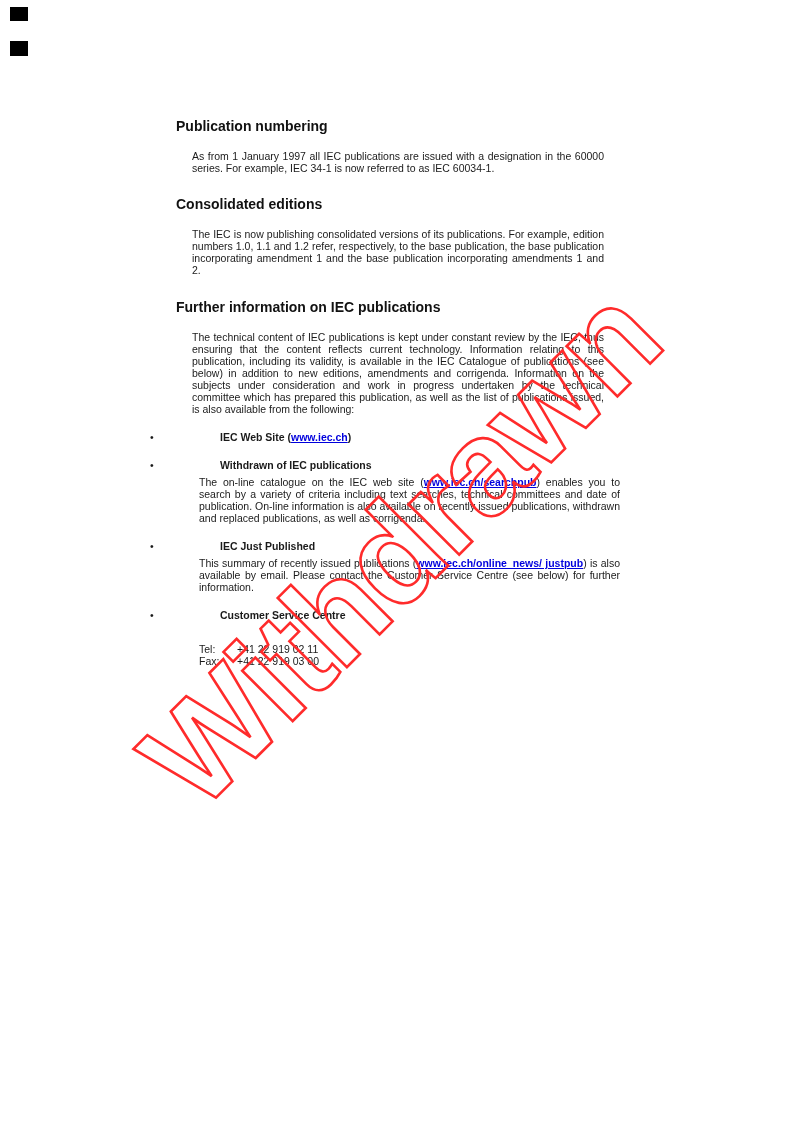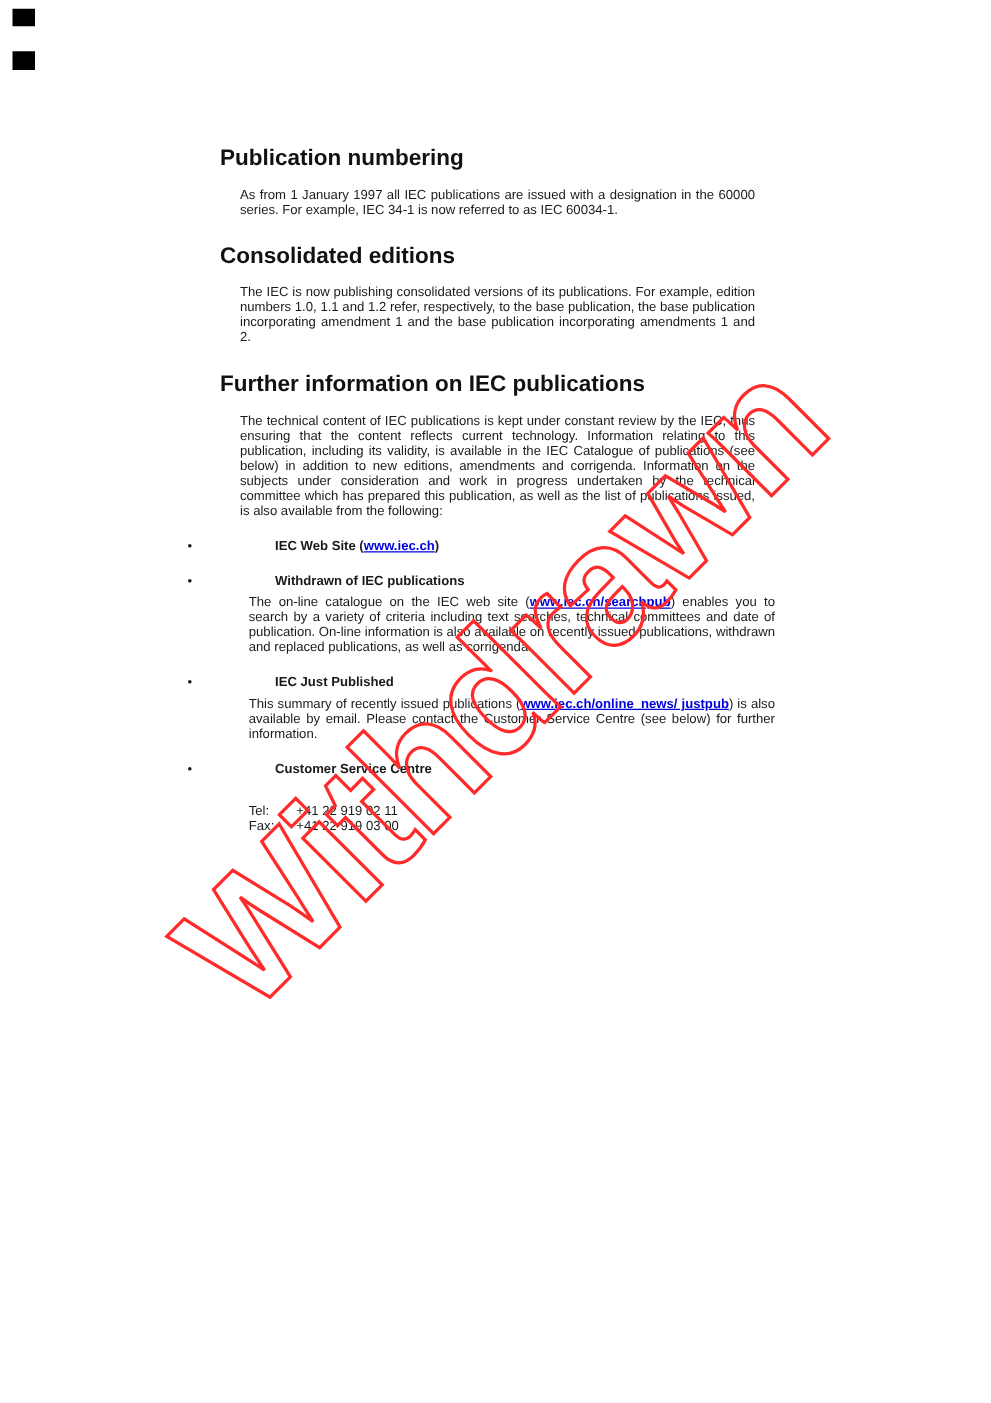--- a/index.html
+++ b/index.html
@@ -13,21 +13,21 @@
   }
   .reg-mark{position:absolute;left:10px;width:18px;background:#000;}
   .reg-mark.m1{top:7px;height:14px;}
   .reg-mark.m2{top:41px;height:15px;}
 
   .content{
     position:absolute;left:176px;top:118px;width:444px;
     font-size:10.5px;line-height:12px;
   }
   h2{
-    font-size:18px;line-height:16px;font-weight:bold;color:#111;
+    font-size:14px;line-height:16px;font-weight:bold;color:#111;
     margin:0 0 16px 0;
   }
   h2.mid{margin:22px 0 10px 0;}
   h2.mid2{margin:23px 0 11px 0;}
   p.body{margin:16px;text-align:justify;}
   .bullets{margin:10px 0 0 0;padding:0;list-style:none;}
   .bullets li{position:relative;margin:16px 0 0 0;}
   .bullet-glyph{
     position:absolute;left:-26px;top:0;
     font-size:10.5px;line-height:12px;

